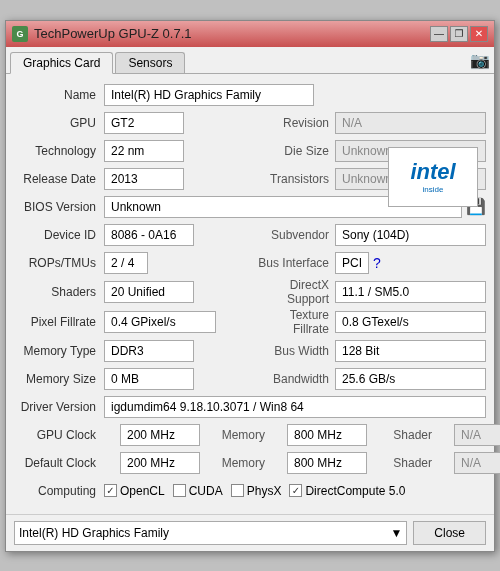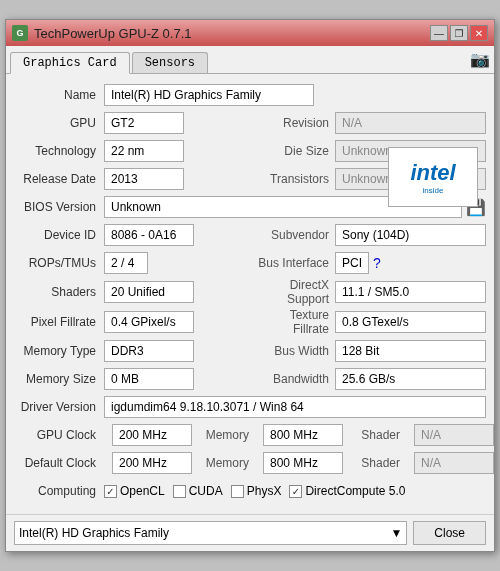--- a/index.html
+++ b/index.html
@@ -70,21 +70,20 @@
       background: #e05050;
       color: white;
     }
     .tab-bar {
       background: #f0f0f0;
       border-bottom: 1px solid #aaa;
       display: flex;
       align-items: flex-end;
       padding: 4px 4px 0;
       gap: 2px;
-      font-family: Liberation Mono, monospace;
     }
     .tab {
       padding: 3px 12px;
       border: 1px solid #aaa;
       border-bottom: none;
       background: #ddd;
       cursor: pointer;
       font-size: 12px;
       border-radius: 3px 3px 0 0;
     }
@@ -267,21 +266,21 @@
       margin-left: 4px;
       cursor: pointer;
     }
     
     .clock-row {
       display: grid;
       grid-template-columns: 90px 80px 55px 80px 55px 80px;
       align-items: center;
       min-height: 26px;
       margin-bottom: 2px;
-      gap: 8px;
+      gap: 16px;
     }
     .clock-label { text-align: right; padding-right: 8px; font-size: 12px; color: #333; }
     .clock-mid-label { text-align: right; padding-right: 6px; font-size: 12px; color: #555; }
     .clock-value { background: white; border: 1px solid #aaa; padding: 2px 6px; height: 22px; display: flex; align-items: center; font-size: 12px; }
     .clock-value.disabled { background: #e8e8e8; color: #888; }
     .multi-row {
       display: grid;
       grid-template-columns: 90px 1fr;
       align-items: center;
       min-height: 26px;
@@ -378,21 +377,21 @@
 
       <div class="full-row">
         <span class="label">Shaders</span>
         <div class="value-box" style="width:90px">20 Unified</div>
         <span class="mid-label">DirectX Support</span>
         <div class="value-box">11.1 / SM5.0</div>
       </div>
 
       <div class="full-row">
         <span class="label">Pixel Fillrate</span>
-        <div class="value-box" style="width:90px">0.4 GPixel/s</div>
+        <div class="value-box" style="width:112px">0.4 GPixel/s</div>
         <span class="mid-label">Texture Fillrate</span>
         <div class="value-box">0.8 GTexel/s</div>
       </div>
 
       <div class="full-row">
         <span class="label">Memory Type</span>
         <div class="value-box" style="width:90px">DDR3</div>
         <span class="mid-label">Bus Width</span>
         <div class="value-box">128 Bit</div>
       </div>

